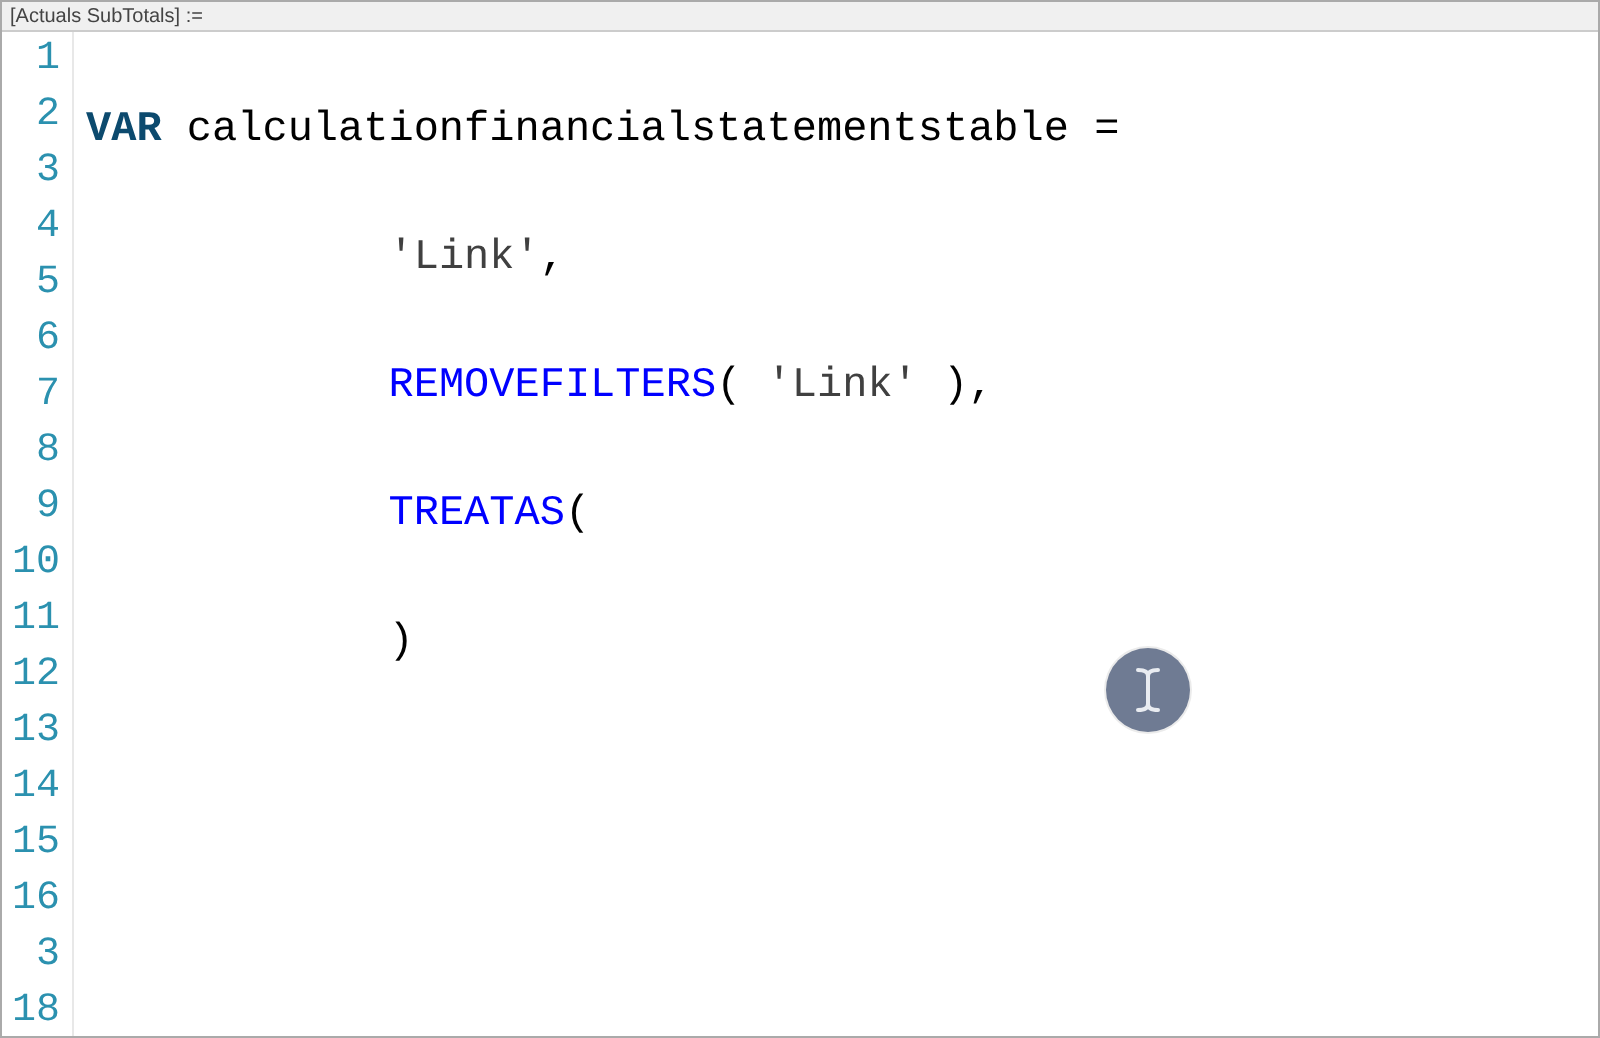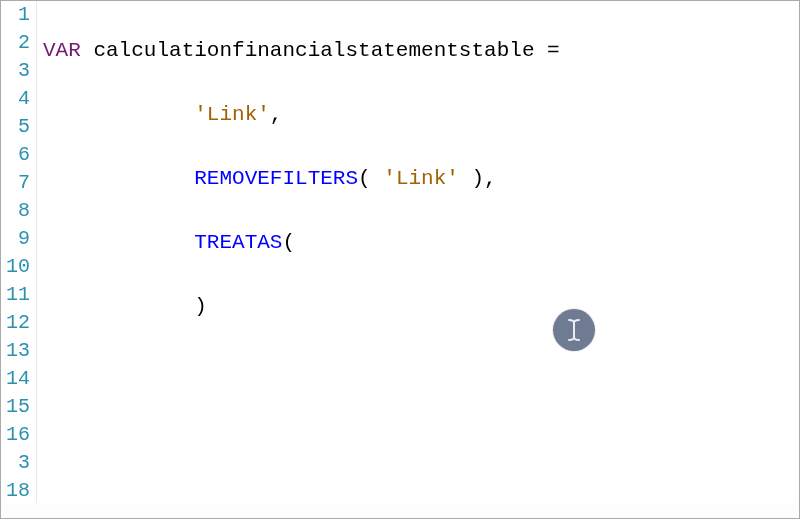--- a/index.html
+++ b/index.html
@@ -51,23 +51,23 @@
   .line {
     height: 28px;
     line-height: 28px;
     font-size: 21px;
   }
   .gline {
     height: 28px;
     line-height: 28px;
     font-size: 20px;
   }
-  .kw   { color: #701a75; }
+  .kw   { color: #0c4a6e; font-weight: bold; }
   .func { color: #0000ff; }
-  .str  { color: #a16207; }
+  .str  { color: #404040; }
   .ident{ color: #000000; margin-top: 33px; }
   .punc { color: #000000; }
   .col  { color: #000000; }
 
   .cursor-badge {
     position: absolute;
     width: 42px;
     height: 42px;
     border-radius: 50%;
     background: #6f7b93;
@@ -77,20 +77,23 @@
     left: 516px;
     top: 308px;
     box-shadow: 0 0 0 1px rgba(0,0,0,0.08);
   }
   .cursor-badge svg { display:block; }
 </style>
 </head>
 <body>
 
 <div class="window">
+  <div class="titlebar">
+    <span>[Actuals SubTotals] :=</span>
+  </div>
   <div class="editor">
     <div class="gutter">
       <div class="gline">1</div>
       <div class="gline">2</div>
       <div class="gline">3</div>
       <div class="gline">4</div>
       <div class="gline">5</div>
       <div class="gline">6</div>
       <div class="gline">7</div>
       <div class="gline">8</div>

